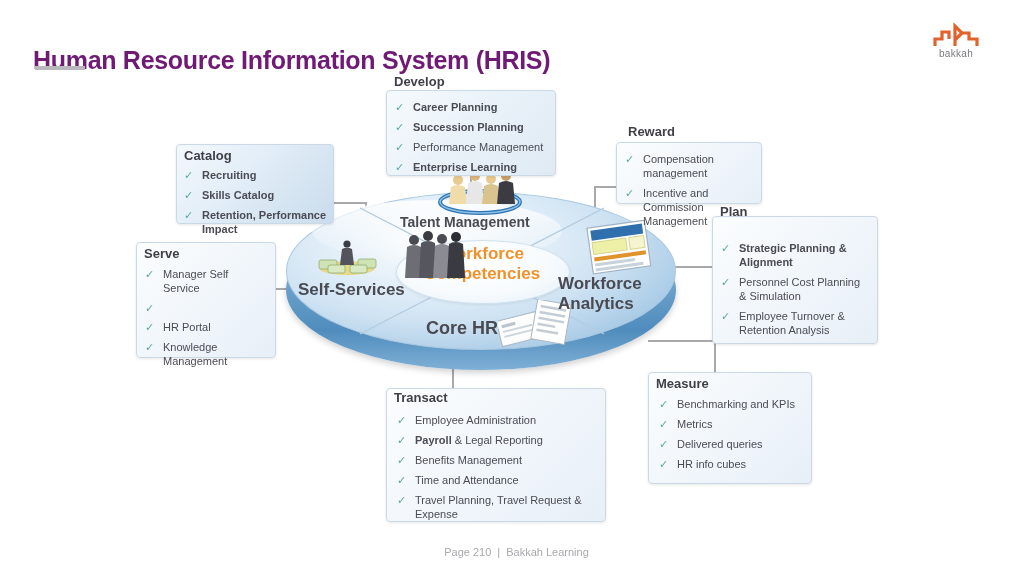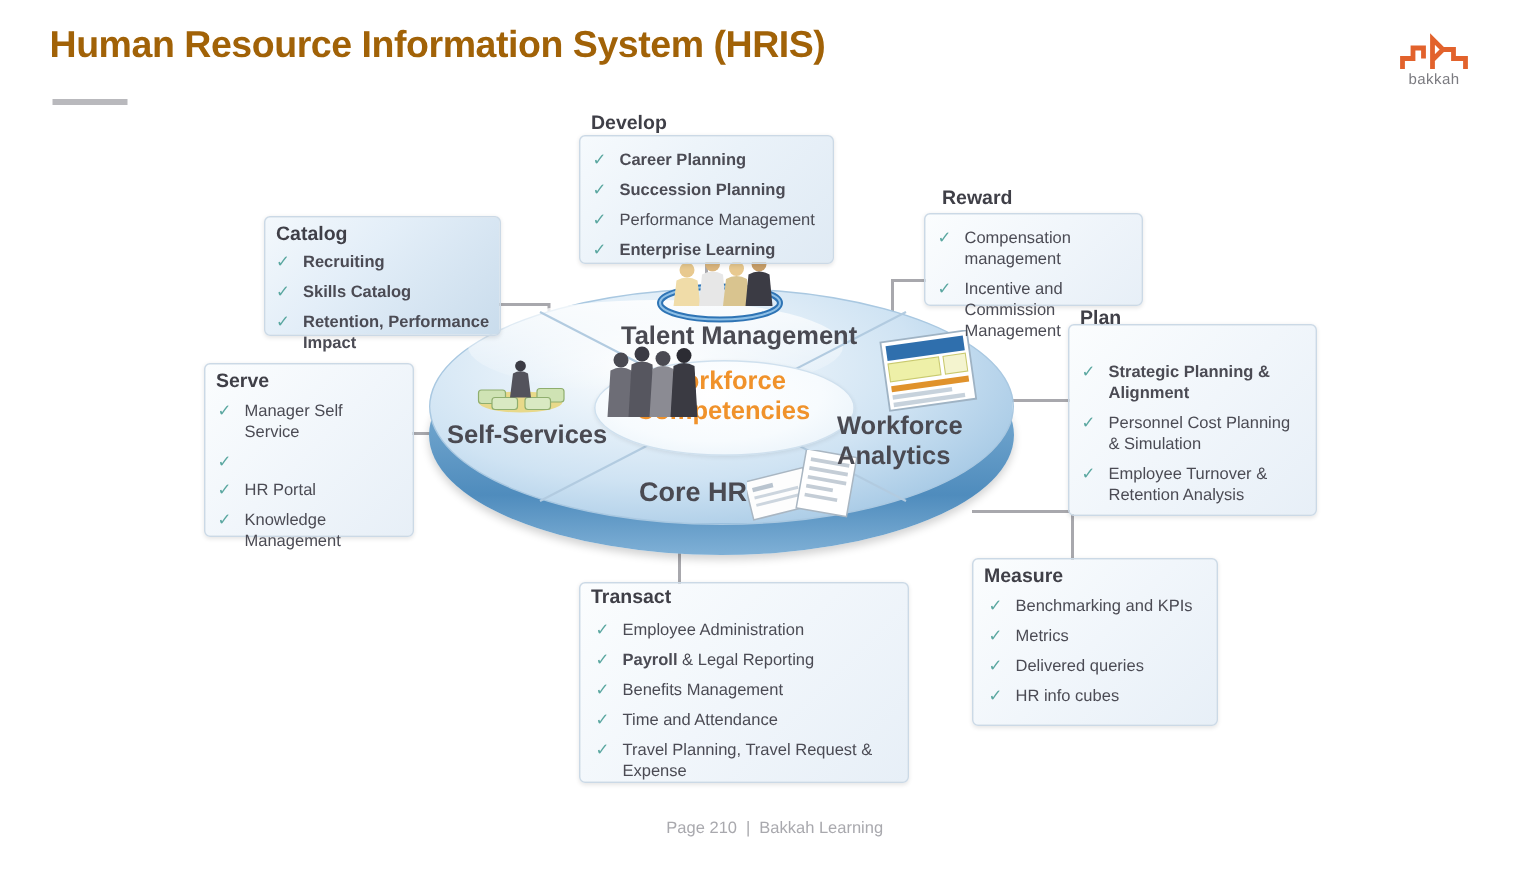--- a/index.html
+++ b/index.html
@@ -7,22 +7,22 @@
     width:1009px;height:584px;
     background:#ffffff;
     font-family:"Liberation Sans",sans-serif;
     overflow:hidden;
     position:relative;
   }
   .slide{position:absolute;inset:0;}
 
   
   .title{
-    position:absolute;left:33px;top:16px;
-    font-size:25px;font-weight:bold;color:#a16207;
+    position:absolute;left:33px;top:46px;
+    font-size:25px;font-weight:bold;color:#701a75;
     letter-spacing:-0.3px;white-space:nowrap;
   }
   .title-rule{
     position:absolute;left:35px;top:66px;
     width:50px;height:4px;background:#b9b9bd;
   }
 
   
   .logo{position:absolute;left:925px;top:22px;width:62px;height:42px;}
   .logo-mark{position:absolute;left:8px;top:0;width:46px;height:26px;}
@@ -60,21 +60,21 @@
     border:1px solid #cfe0ee;
     box-shadow:0 1px 3px rgba(0,0,0,.08);
   }
   .center-text{
     position:absolute;left:110px;top:52px;width:172px;
     text-align:center;font-size:17px;font-weight:bold;color:#f0922b;
     line-height:20px;
   }
 
   .quad-label{position:absolute;font-weight:bold;color:#4a4a52;white-space:nowrap;}
-  .q-talent{left:128px;top:22px;font-size:17px;}
+  .q-talent{left:114px;top:22px;font-size:14px;}
   .q-self{left:12px;top:88px;font-size:17px;text-align:center;}
   .q-core{left:140px;top:126px;font-size:18px;}
   .q-wfa{left:272px;top:82px;font-size:17px;line-height:20px;white-space:normal;width:96px;text-align:left;}
 
   
   .ic{position:absolute;}
   .ic-people-ring{left:148px;top:-26px;width:92px;height:50px;}
   .ic-people-center{left:118px;top:36px;width:66px;height:52px;}
   .ic-money{left:30px;top:48px;width:62px;height:36px;}
   .ic-report{left:300px;top:28px;width:66px;height:56px;}

